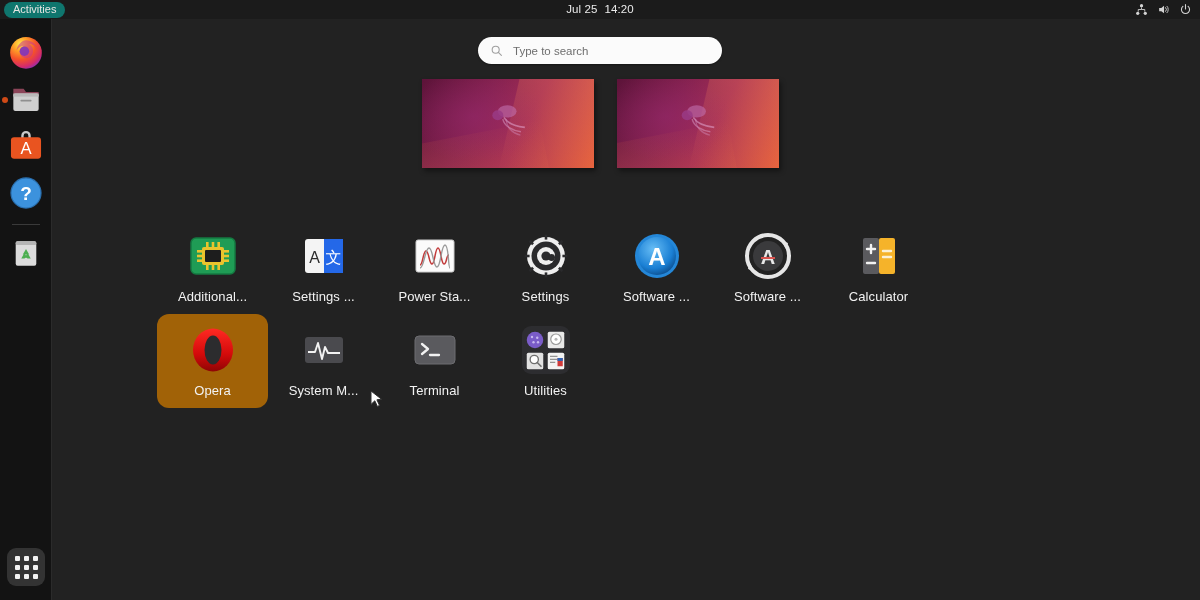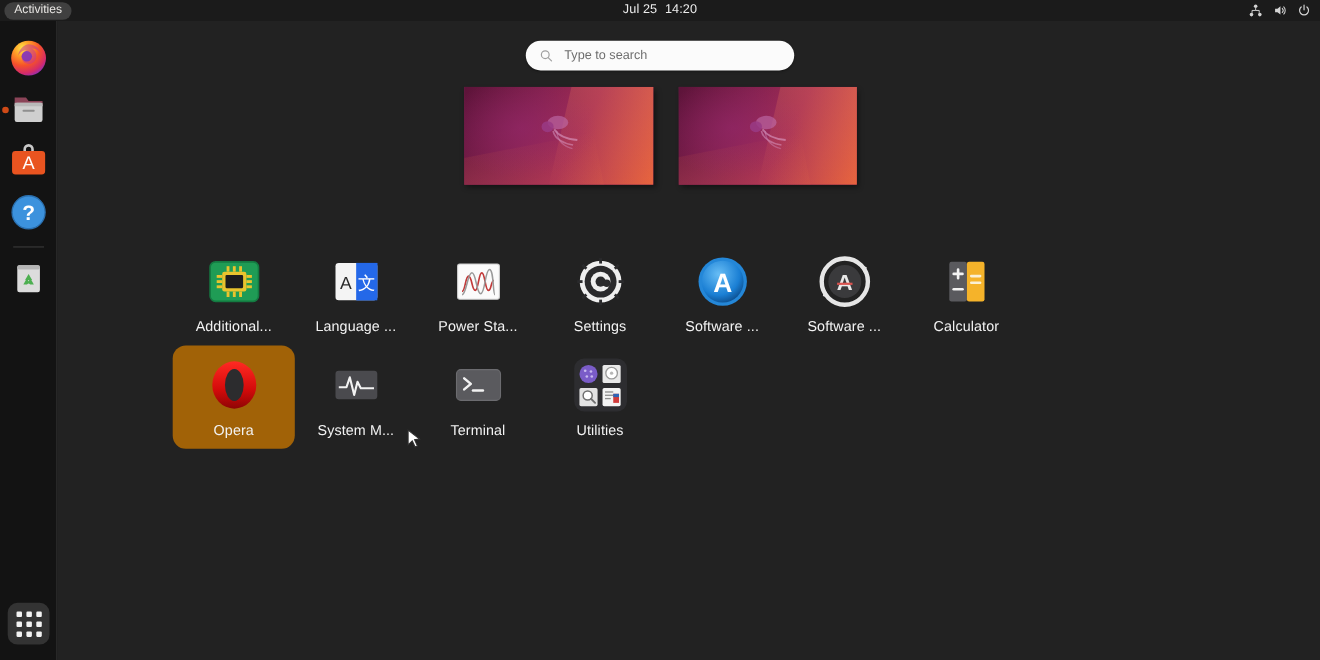--- a/index.html
+++ b/index.html
@@ -23,21 +23,21 @@
     width: 1200px; height: 19px;
     background: #1b1b1b;
     display: flex; align-items: center;
     z-index: 40;
   }
   #activities {
     margin-left: 4px;
     padding: 2px 9px 3px 9px;
     font-size: 11px;
     color: #e8e6e3;
-    background: #404040;
+    background: #0f766e;
     border-radius: 9px;
     line-height: 1;
   }
   #clock {
     position: absolute; left: 50%; top: 0;
     transform: translateX(-50%);
     height: 19px; line-height: 19px;
     font-size: 11.5px; color: #ebebeb;
     letter-spacing: .1px;
     white-space: nowrap;
@@ -375,21 +375,21 @@
       <div class="app-tile">
         <div class="app-icon">
           <svg class="ic" viewBox="0 0 48 48">
             <rect x="5" y="7" width="38" height="34" rx="3" fill="#f4f4f4"></rect>
             <rect x="24" y="7" width="19" height="34" fill="#2468e8"></rect>
             <path d="M24 7h19a0 0 0 0 1 0 0v31a3 3 0 0 1-3 3H24z" fill="#2468e8"></path>
             <text x="14.5" y="31" font-size="16" font-family="Liberation Sans, sans-serif" fill="#2b2b2b" text-anchor="middle">A</text>
             <text x="33.5" y="31" font-size="16" font-family="Liberation Sans, sans-serif" fill="#ffffff" text-anchor="middle">文</text>
           </svg>
         </div>
-        <div class="app-label">Language ...</div>
+        <div class="app-label">Settings ...</div>
       </div>
 
       <div class="app-tile">
         <div class="app-icon">
           <svg class="ic" viewBox="0 0 48 48">
             <rect x="5" y="8" width="38" height="32" rx="2" fill="#fbfbfb"></rect>
             <rect x="5" y="8" width="38" height="32" rx="2" fill="none" stroke="#cdcdcd" stroke-width="1"></rect>
             <path d="M9 33c3 0 3-14 6-14s3 13 6 13 3-16 6-16 3 16 6 16 2-9 5-9" stroke="#c23a3a" stroke-width="1.5" fill="none"></path>
             <path d="M9 36c4 0 5-20 9-20s4 19 8 19 4-22 8-22 3 23 5 23" stroke="#9a9a9a" stroke-width="1.4" fill="none"></path>
           </svg>

